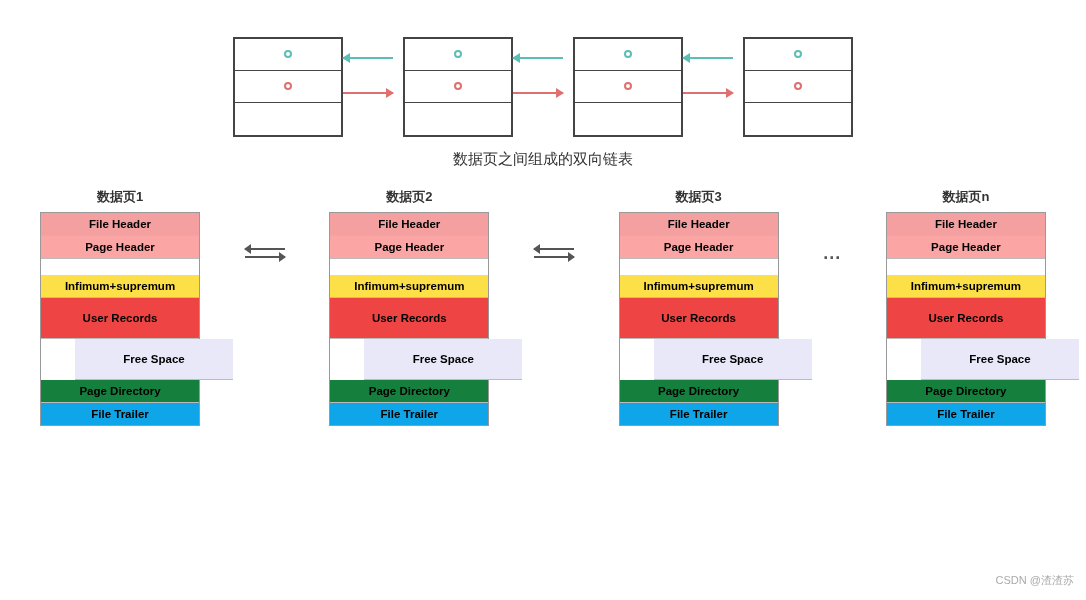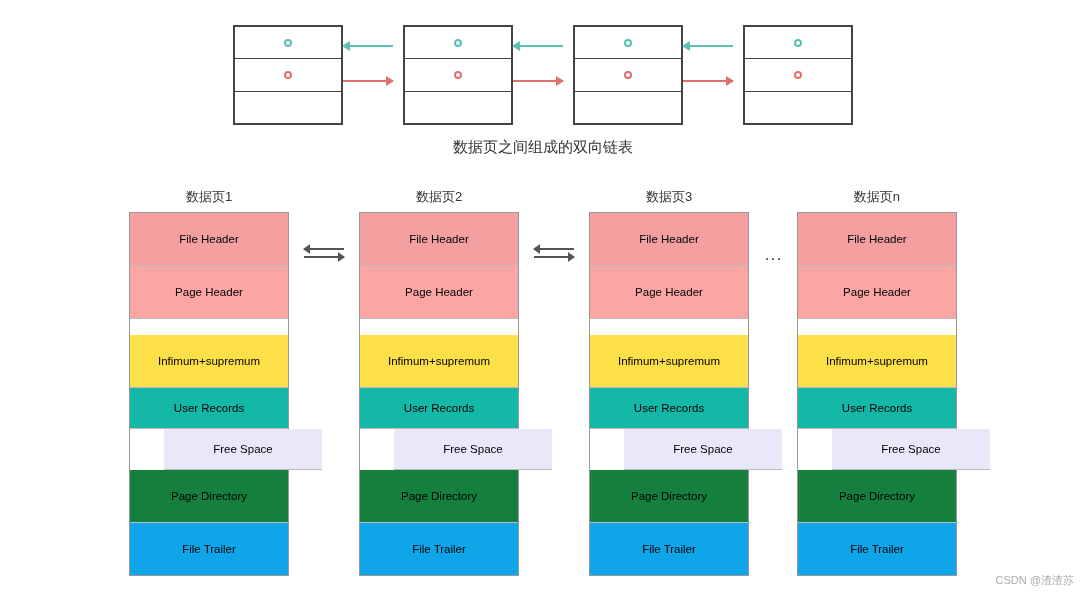--- a/index.html
+++ b/index.html
@@ -23,20 +23,21 @@
     }
 
     
     .linked-list-section {
       width: 100%;
       height: 170px;
       position: relative;
       display: flex;
       flex-direction: column;
       align-items: center;
+      justify-content: center;
     }
 
     .linked-list-diagram {
       display: flex;
       align-items: center;
       justify-content: center;
       position: relative;
       width: 800px;
       height: 110px;
       margin-top: 10px;
@@ -145,23 +146,24 @@
       margin-top: 8px;
       text-align: center;
     }
 
     
     .pages-section {
       width: 100%;
       display: flex;
       flex-direction: row;
       align-items: flex-start;
-      justify-content: center;
+      justify-content: space-between;
       margin-top: 8px;
       padding: 0 10px;
+      font-weight: bold;
     }
 
     .page-column {
       display: flex;
       flex-direction: column;
       align-items: center;
       width: 180px;
     }
 
     .page-label {
@@ -173,33 +175,33 @@
 
     .page-struct {
       width: 160px;
       border: 1.5px solid #999;
       display: flex;
       flex-direction: column;
     }
 
     .struct-row {
       width: 100%;
-      padding: 20px 4px;
+      padding: 5px 4px;
       text-align: center;
       font-size: 11.5px;
       border-bottom: 1px solid #bbb;
     }
     .struct-row:last-child {
       border-bottom: none;
     }
 
     .row-file-header   { background: #f4a0a0; }
     .row-page-header   { background: #fca5a5; }
     .row-infimum       { background: #fde047; margin-top: 16px; }
-    .row-user-records  { background: #14b8a6; }
+    .row-user-records  { background: #ef4444; }
     .row-free-space    { background: #e8e8f8; margin-left: 34px; }
     .row-page-dir      { background: #15803d; }
     .row-file-trailer  { background: #0ea5e9; }
 
     
     .col-arrows {
       display: flex;
       flex-direction: column;
       align-items: center;
       justify-content: center;

